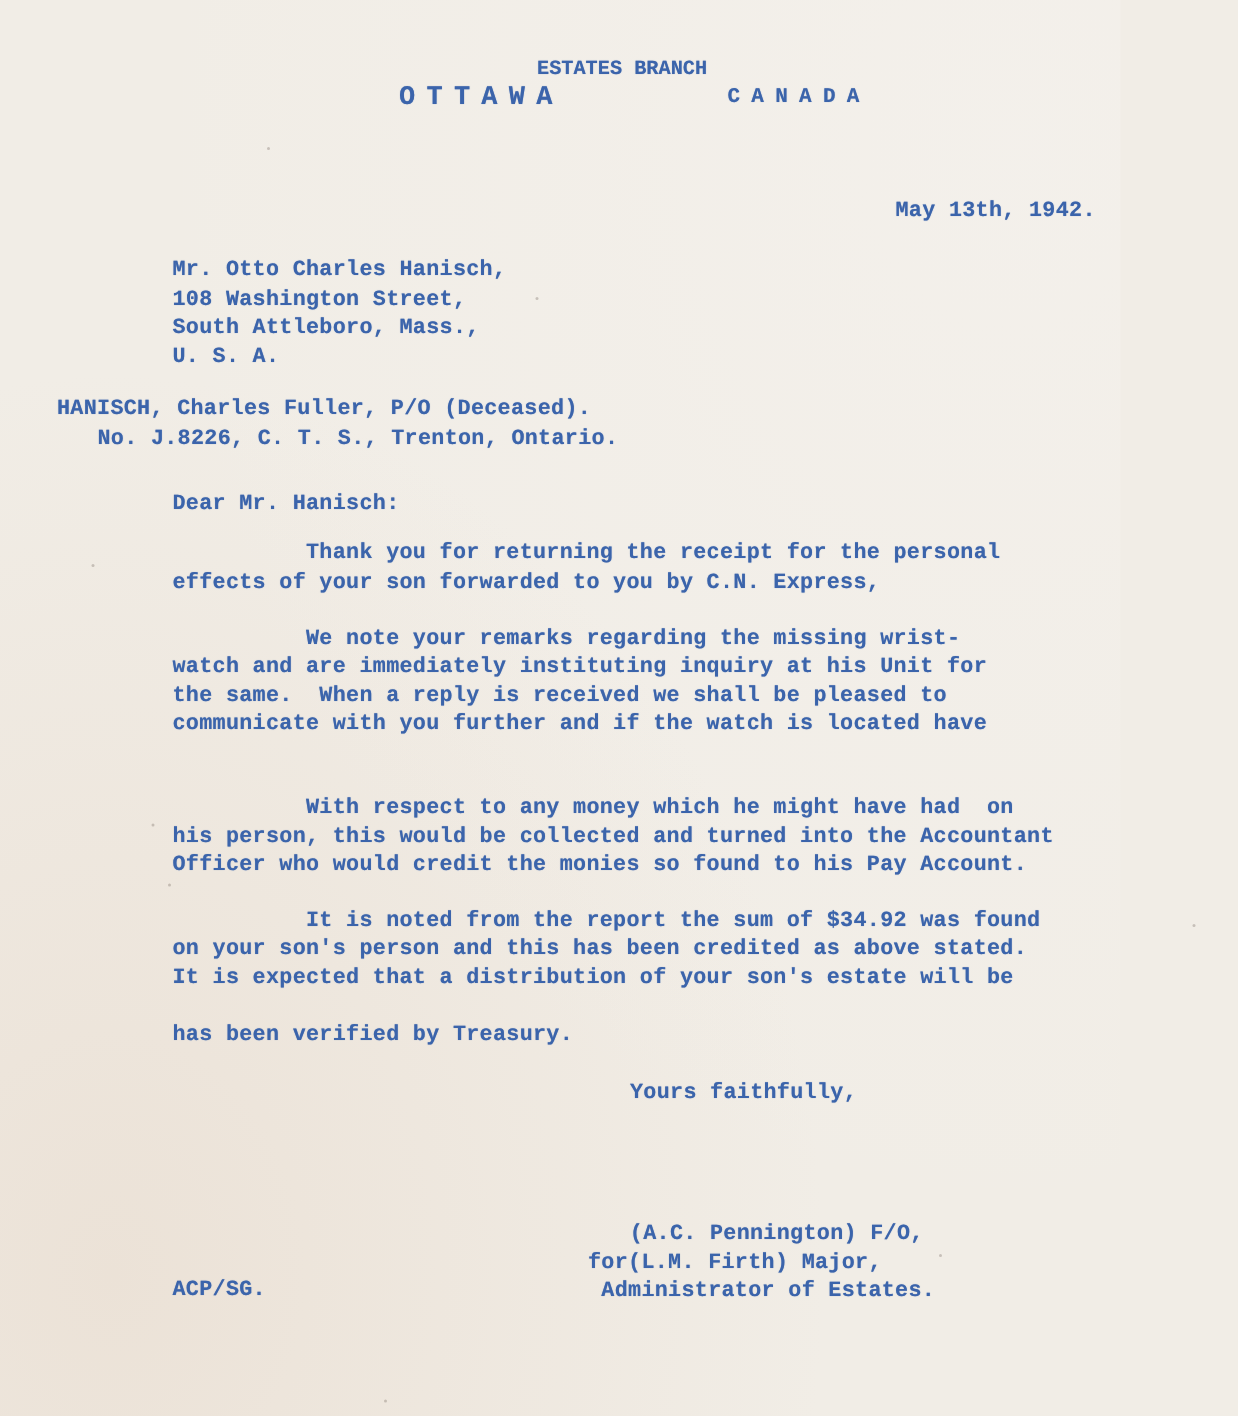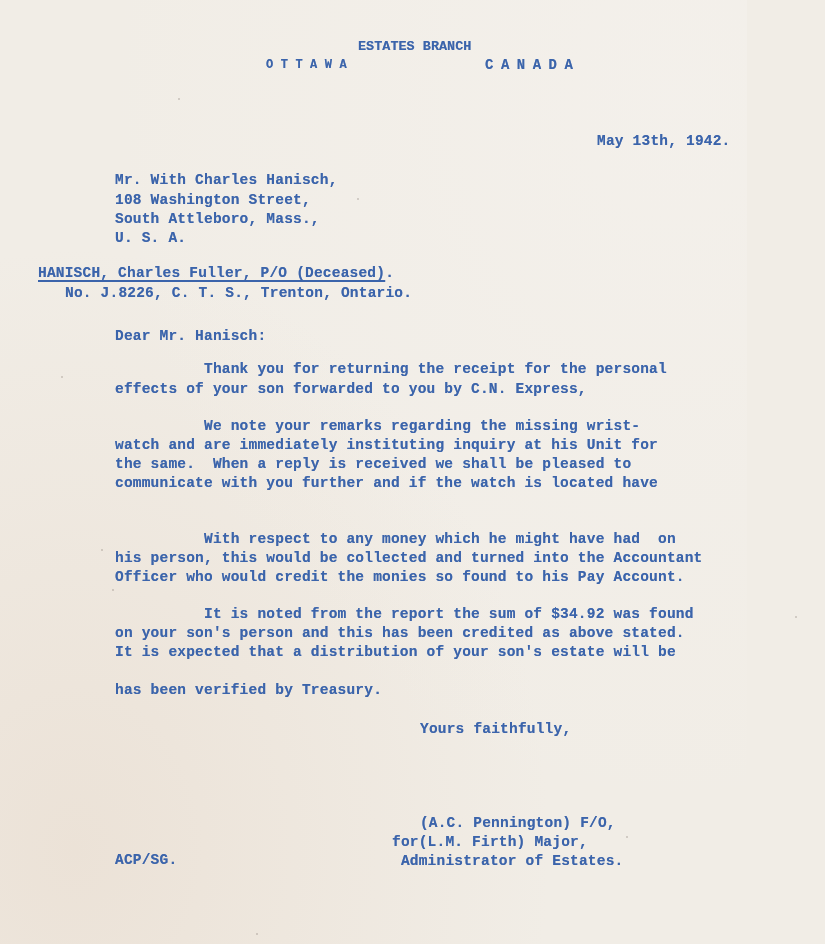--- a/index.html
+++ b/index.html
@@ -28,26 +28,26 @@
       position: absolute;
       white-space: pre;
       font-size: 14.5px;
       font-weight: bold;
       line-height: 19.5px;
       letter-spacing: 0.2px;
       color: #3b64ab;
       text-shadow: 0 0 0.6px rgba(59,100,171,0.6);
     }
     .header-1 { left: 358px; top: 37px; font-size: 13.5px; letter-spacing: 0; }
-    .header-2 { left: 266px; top: 56px; font-size: 12px; letter-spacing: 7.5px; font-family: Liberation Mono, monospace; }
+    .header-2 { left: 266px; top: 56px; font-size: 18px; letter-spacing: 7.5px; font-family: Liberation Mono, monospace; }
     .header-3 { left: 485px; top: 56px; font-size: 14px; letter-spacing: 7.5px; }
     .date { left: 597px; top: 132px; }
     .addr { left: 115px; }
     .ref1 { left: 38px; top: 264px; }
-    .ref1 .ul { text-decoration: underline; text-decoration-thickness: 1.5px; text-underline-offset: 3px; }
+    .ref1 .ul { text-decoration-thickness: 1.5px; text-underline-offset: 3px; }
     .ref2 { left: 31px; top: 284px; padding-left: 34px; }
     .para { left: 115px; }
     .ref-init { left: 115px; top: 851px; }
     .speck {
       position: absolute;
       width: 2px; height: 2px;
       border-radius: 50%;
       background: rgba(120,110,100,0.35);
     }
   </style>
@@ -55,21 +55,21 @@
 <body>
 
 <div class="paper">
 
   <div class="t header-1">ESTATES BRANCH</div>
   <div class="t header-2">OTTAWA</div>
   <div class="t header-3">CANADA</div>
 
   <div class="t date">May 13th, 1942.</div>
 
-  <div class="t addr" style="top:171px">Mr. With Charles Hanisch,</div>
+  <div class="t addr" style="top:171px">Mr. Otto Charles Hanisch,</div>
   <div class="t addr" style="top:191px">108 Washington Street,</div>
   <div class="t addr" style="top:210px">South Attleboro, Mass.,</div>
   <div class="t addr" style="top:229px">U. S. A.</div>
 
   <div class="t ref1"><span class="ul">HANISCH, Charles Fuller, P/O (Deceased)</span><span>.</span></div>
   <div class="t ref2">No. J.8226, C. T. S., Trenton, Ontario.</div>
 
   <div class="t para" style="top:327px">Dear Mr. Hanisch:</div>
 
   <div class="t para" style="top:360px">          Thank you for returning the receipt for the personal</div>

